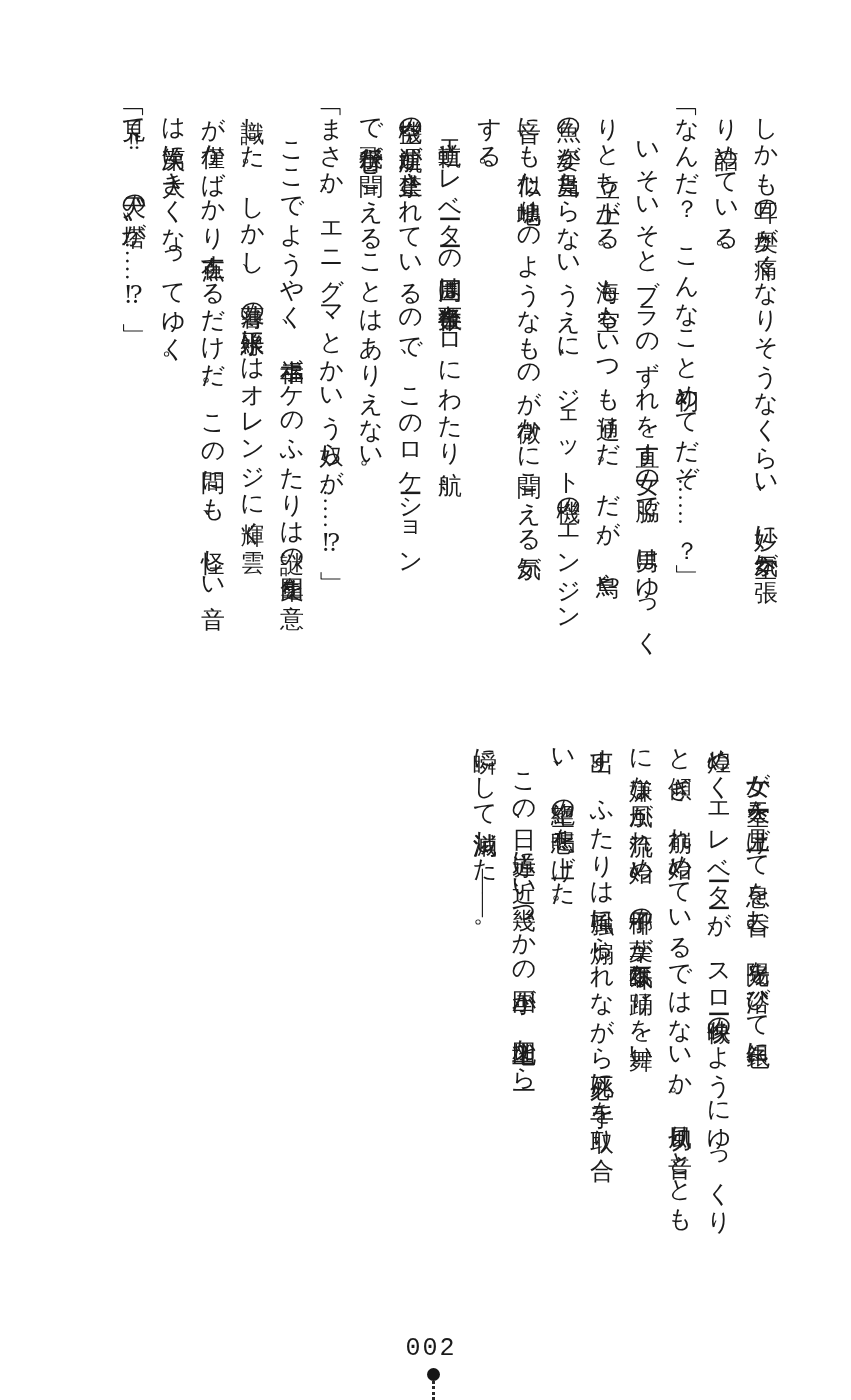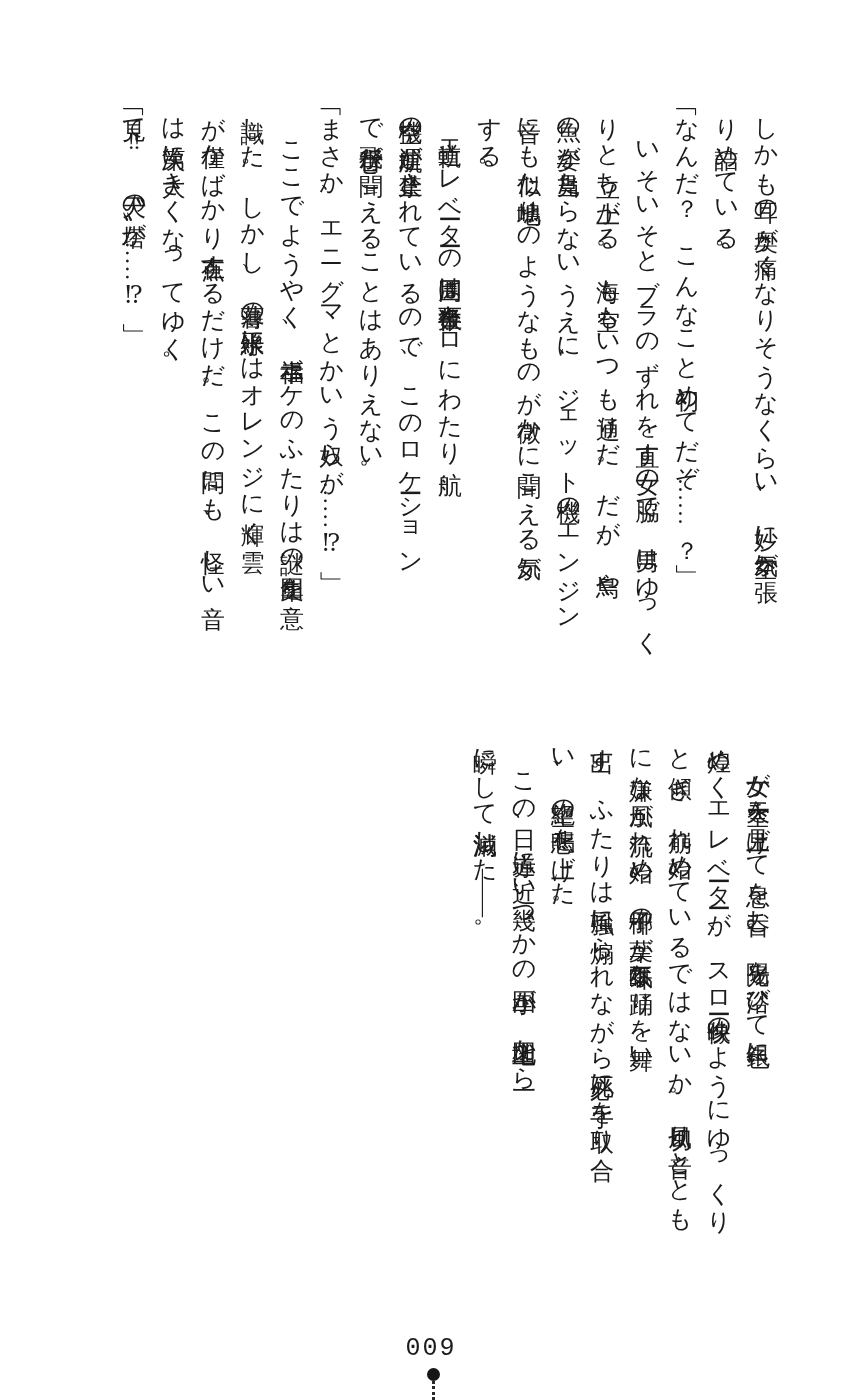--- a/index.html
+++ b/index.html
@@ -99,17 +99,17 @@
     <div class="line">　女が天空を見上げて息を呑む。陽光を浴びて銀色に</div>
     <div class="line">煌めくエレベーターが、スロー映像のようにゆっくり</div>
     <div class="line">と傾ぎ、崩れ始めているではないか。風切り音ととも</div>
     <div class="line">に嫌な風が流れ始め、椰子の葉が不気味な踊りを舞い</div>
     <div class="line">出す。ふたりは強風に煽られながら必死に手を取り合</div>
     <div class="line">い、絶望の悲鳴を上げた。</div>
     <div class="line">　この日、赤道に近い幾つかの小国が、地図上から一</div>
     <div class="line">瞬にして消滅した——。</div>
   </div>
 
-  <div class="page-number">009</div>
+  <div class="page-number">002</div>
   <div class="footer-dot"></div>
   <div class="footer-dotted-line"></div>
 
 </div>
 
 </body></html>

